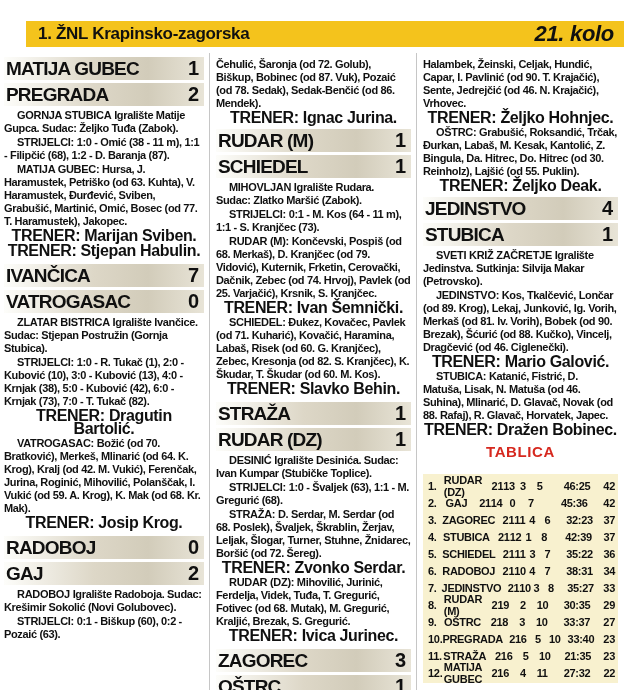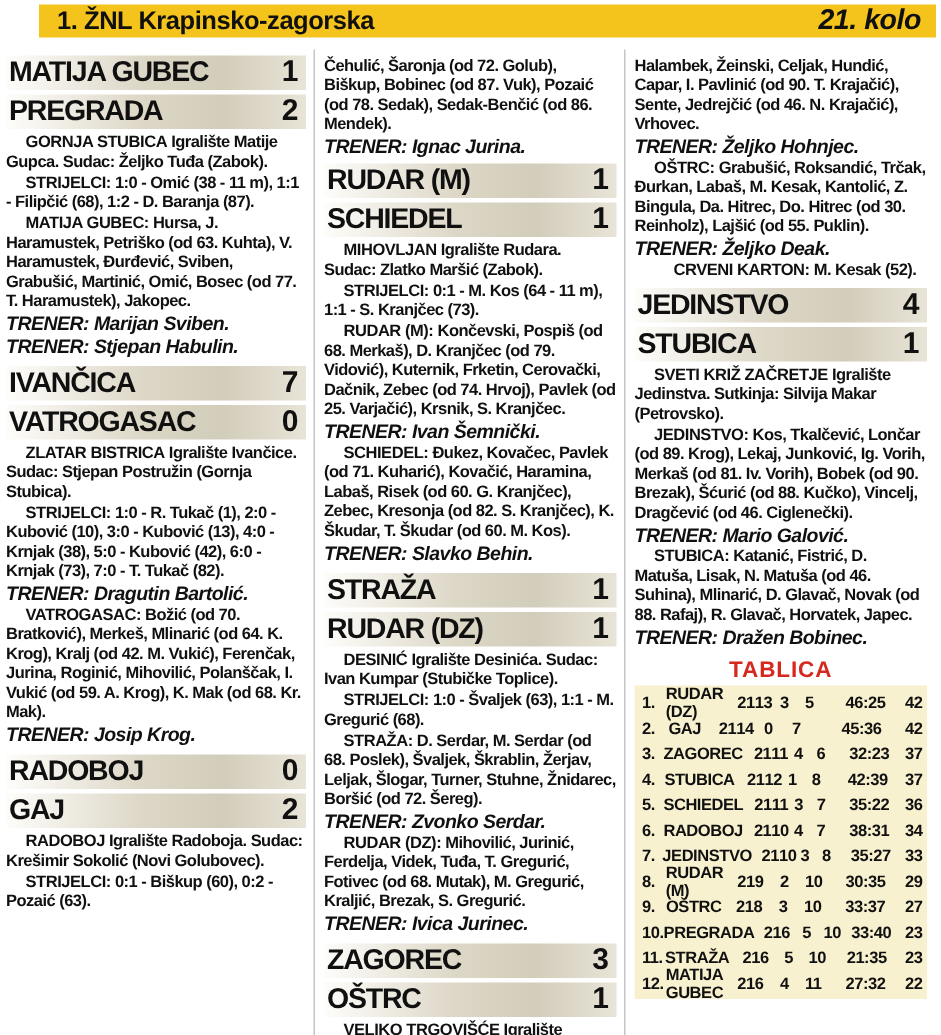--- a/index.html
+++ b/index.html
@@ -5,25 +5,25 @@
   * { margin:0; padding:0; box-sizing:border-box; }
   html,body { background:#ffffff; }
   body {
     width:627px; height:690px; overflow:hidden;
     font-family:"Liberation Sans", sans-serif;
     color:#101010;
   }
   .page { position:relative; width:627px; height:690px; overflow:hidden; background:#fff; }
 
   
-  .masthead { display:flex; align-items:center; height:27px; margin:0 3px 6px 2px; gap:3px; }
+  .masthead { display:flex; align-items:flex-end; height:27px; margin:20px 3px 6px 2px; gap:3px; }
   .sq { width:21px; background:#0d0d0d; }
   .bar { flex:1; background:#f4c31c; display:flex; justify-content:space-between; align-items:center; padding:0 10px 0 12px; }
   .league { font-size:17px; font-weight:bold; letter-spacing:-0.3px; }
-  .round  { font-size:19px; font-weight:bold; font-style:italic; letter-spacing:-0.3px; }
+  .round  { font-size:22px; font-weight:bold; font-style:italic; letter-spacing:-0.3px; }
 
   
   .cols { display:flex; padding:0 3px 0 2px; align-items:stretch; }
   .col { width:207px; padding:4px 5px 0 2px; }
   .col + .col { border-left:1px solid #c6c6c6; padding-left:6px; }
 
   
   .match { margin-bottom:7px; }
   .scorebar {
     display:flex; justify-content:space-between; align-items:center;
@@ -31,27 +31,27 @@
     background:linear-gradient(90deg,#fdfdfa 0%,#ddd7c7 45%,#d2ccba 72%,#e8e4d7 100%);
     font-weight:bold; font-size:19px; letter-spacing:-0.8px; white-space:nowrap;
   }
   .scorebar .score { font-size:20px; letter-spacing:0; }
   .para {
     font-size:11px; line-height:13px; font-weight:bold;
     letter-spacing:-0.35px; text-indent:13px; margin-top:1px;
   }
   .para.noindent { text-indent:0; }
   .para.crveni { text-indent:26px; }
-  .trener { font-size:13px; line-height:13px; font-weight:bold; letter-spacing:-0.35px; text-align:left; margin:1px 0 2px;font-style:italic; }
+  .trener { font-size:16px; line-height:13px; font-weight:bold; letter-spacing:-0.35px; text-align:center; margin:1px 0 2px; }
   .lbl { letter-spacing:-0.3px; }
   .cont { margin-bottom:5px; }
 
   
   .tablebox { margin-top:3px; }
-  .tabletitle { color:#d6281e; text-align:center; font-size:15px; font-weight:bold; letter-spacing:0.6px; margin-bottom:2px; }
+  .tabletitle { color:#d6281e; text-align:center; font-size:15px; font-weight:bold; letter-spacing:0.6px; margin-bottom:14px; }
   .trows { background:#f8f1cf; padding:3px 3px 2px 5px; }
   .trow { display:flex; align-items:center; height:17px; font-size:11px; font-weight:bold; letter-spacing:-0.3px; }
   .trow .pos   { width:18px; }
   .trow .tname { flex:1; }
   .trow .gp    { width:24px; text-align:right; }
   .trow .num   { width:19px; text-align:left; }
   .trow .goals { width:42px; text-align:right; }
   .trow .pts   { width:28px; text-align:right; }
 </style>
 </head>
@@ -175,21 +175,20 @@
 
     </div>
 
     <div class="col">
 
       <section class="cont">
         <p class="para noindent"><span>Halambek, Žeinski, Celjak, Hundić, Capar, I. Pavlinić (od 90. T. Krajačić), Sente, Jedrejčić (od 46. N. Krajačić), Vrhovec.</span></p>
         <p class="trener"><b>TRENER:</b> <span>Željko Hohnjec.</span></p>
         <p class="para"><b class="lbl">OŠTRC:</b> <span>Grabušić, Roksandić, Trčak, Đurkan, Labaš, M. Kesak, Kantolić, Z. Bingula, Da. Hitrec, Do. Hitrec (od 30. Reinholz), Lajšić (od 55. Puklin).</span></p>
         <p class="trener"><b>TRENER:</b> <span>Željko Deak.</span></p>
-        <p class="para crveni"><b class="lbl">CRVENI KARTON:</b> <span>M. Kesak (52).</span></p>
       </section>
 
       <section class="match">
         <div class="scorebar">
           <span>JEDINSTVO</span>
           <span class="score">4</span>
         </div>
         <div class="scorebar">
           <span>STUBICA</span>
           <span class="score">1</span>

